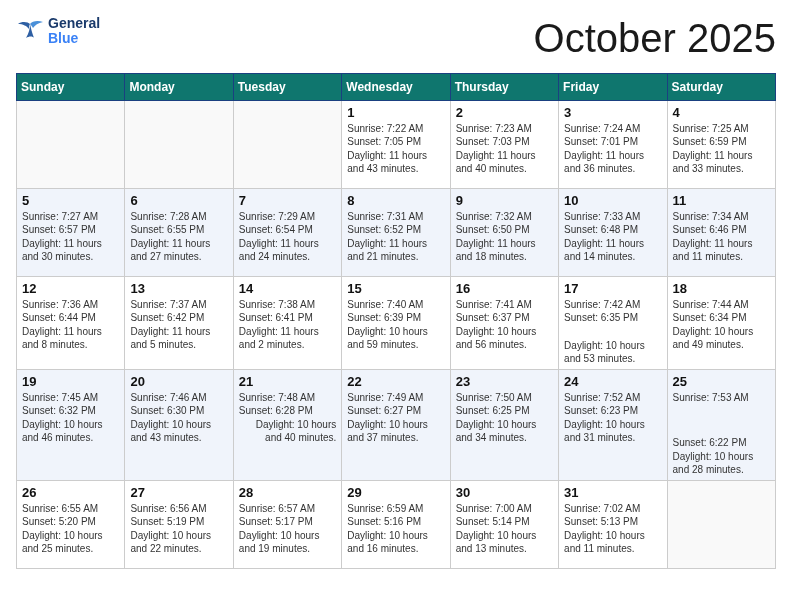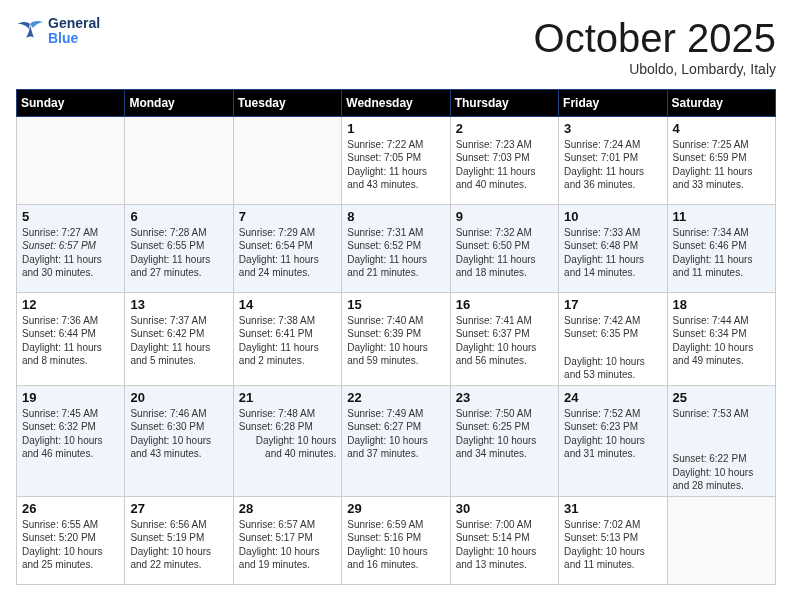--- a/index.html
+++ b/index.html
@@ -45,21 +45,21 @@
     .location {
       font-size: 14px;
       color: #333;
     }
     .calendar {
       width: 100%;
       border-collapse: collapse;
       border: 1px solid #ccc;
     }
     .calendar th {
-      background: #000000;
+      background: #0f766e;
       color: #fff;
       font-size: 12px;
       font-weight: bold;
       padding: 6px 4px;
       text-align: left;
       border: 1px solid #1a4080;
     }
     .calendar td {
       border: 1px solid #ccc;
       vertical-align: top;
@@ -94,21 +94,20 @@
       <path d="M14 4 C12 2, 6 1, 2 4 C7 4, 11 6, 13 9 C13 7, 13 5, 14 4Z" fill="#2e5fa3"></path>
       <path d="M14 4 C14 8, 13 13, 10 18 C13 16, 17 16, 18 18 C16 13, 15 8, 14 4Z" fill="#2e5fa3"></path>
     </svg>
     <div style="display:flex;flex-direction:column;">
       <span class="logo-text">General</span>
       <span class="logo-text"><span>Blue</span></span>
     </div>
   </div>
   <div class="title-block">
     <div class="month-title">October 2025</div>
-    <div class="location">Uboldo, Lombardy, Italy</div>
   </div>
 </div>
 
 <table class="calendar">
   <thead>
     <tr>
     <th>Sunday</th>
         <th>Monday</th>
         <th>Tuesday</th>
         <th>Wednesday</th>
@@ -144,21 +143,21 @@
           <span class="day-num">4</span>
           <div style="line-height: 1.3;">Sunrise: 7:25 AM</div>
           <div style="line-height: 1.3;">Sunset: 6:59 PM</div>
           <div style="line-height: 1.3; margin-top: 1px;">Daylight: 11 hours and 33 minutes.</div>
         </td>
       </tr>
       <tr class="row-alt">
         <td>
           <span class="day-num">5</span>
           <div style="line-height: 1.3;">Sunrise: 7:27 AM</div>
-          <div style="line-height: 1.3; font-style: italic;">Sunset: 6:57 PM</div>
+          <div style="line-height: 1.3;">Sunset: 6:57 PM</div>
           <div style="line-height: 1.3; margin-top: 1px;">Daylight: 11 hours and 30 minutes.</div>
         </td>
         <td>
           <span class="day-num">6</span>
           <div style="line-height: 1.3;">Sunrise: 7:28 AM</div>
           <div style="line-height: 1.3;">Sunset: 6:55 PM</div>
           <div style="line-height: 1.3; margin-top: 1px;">Daylight: 11 hours and 27 minutes.</div>
         </td>
         <td>
           <span class="day-num">7</span>

